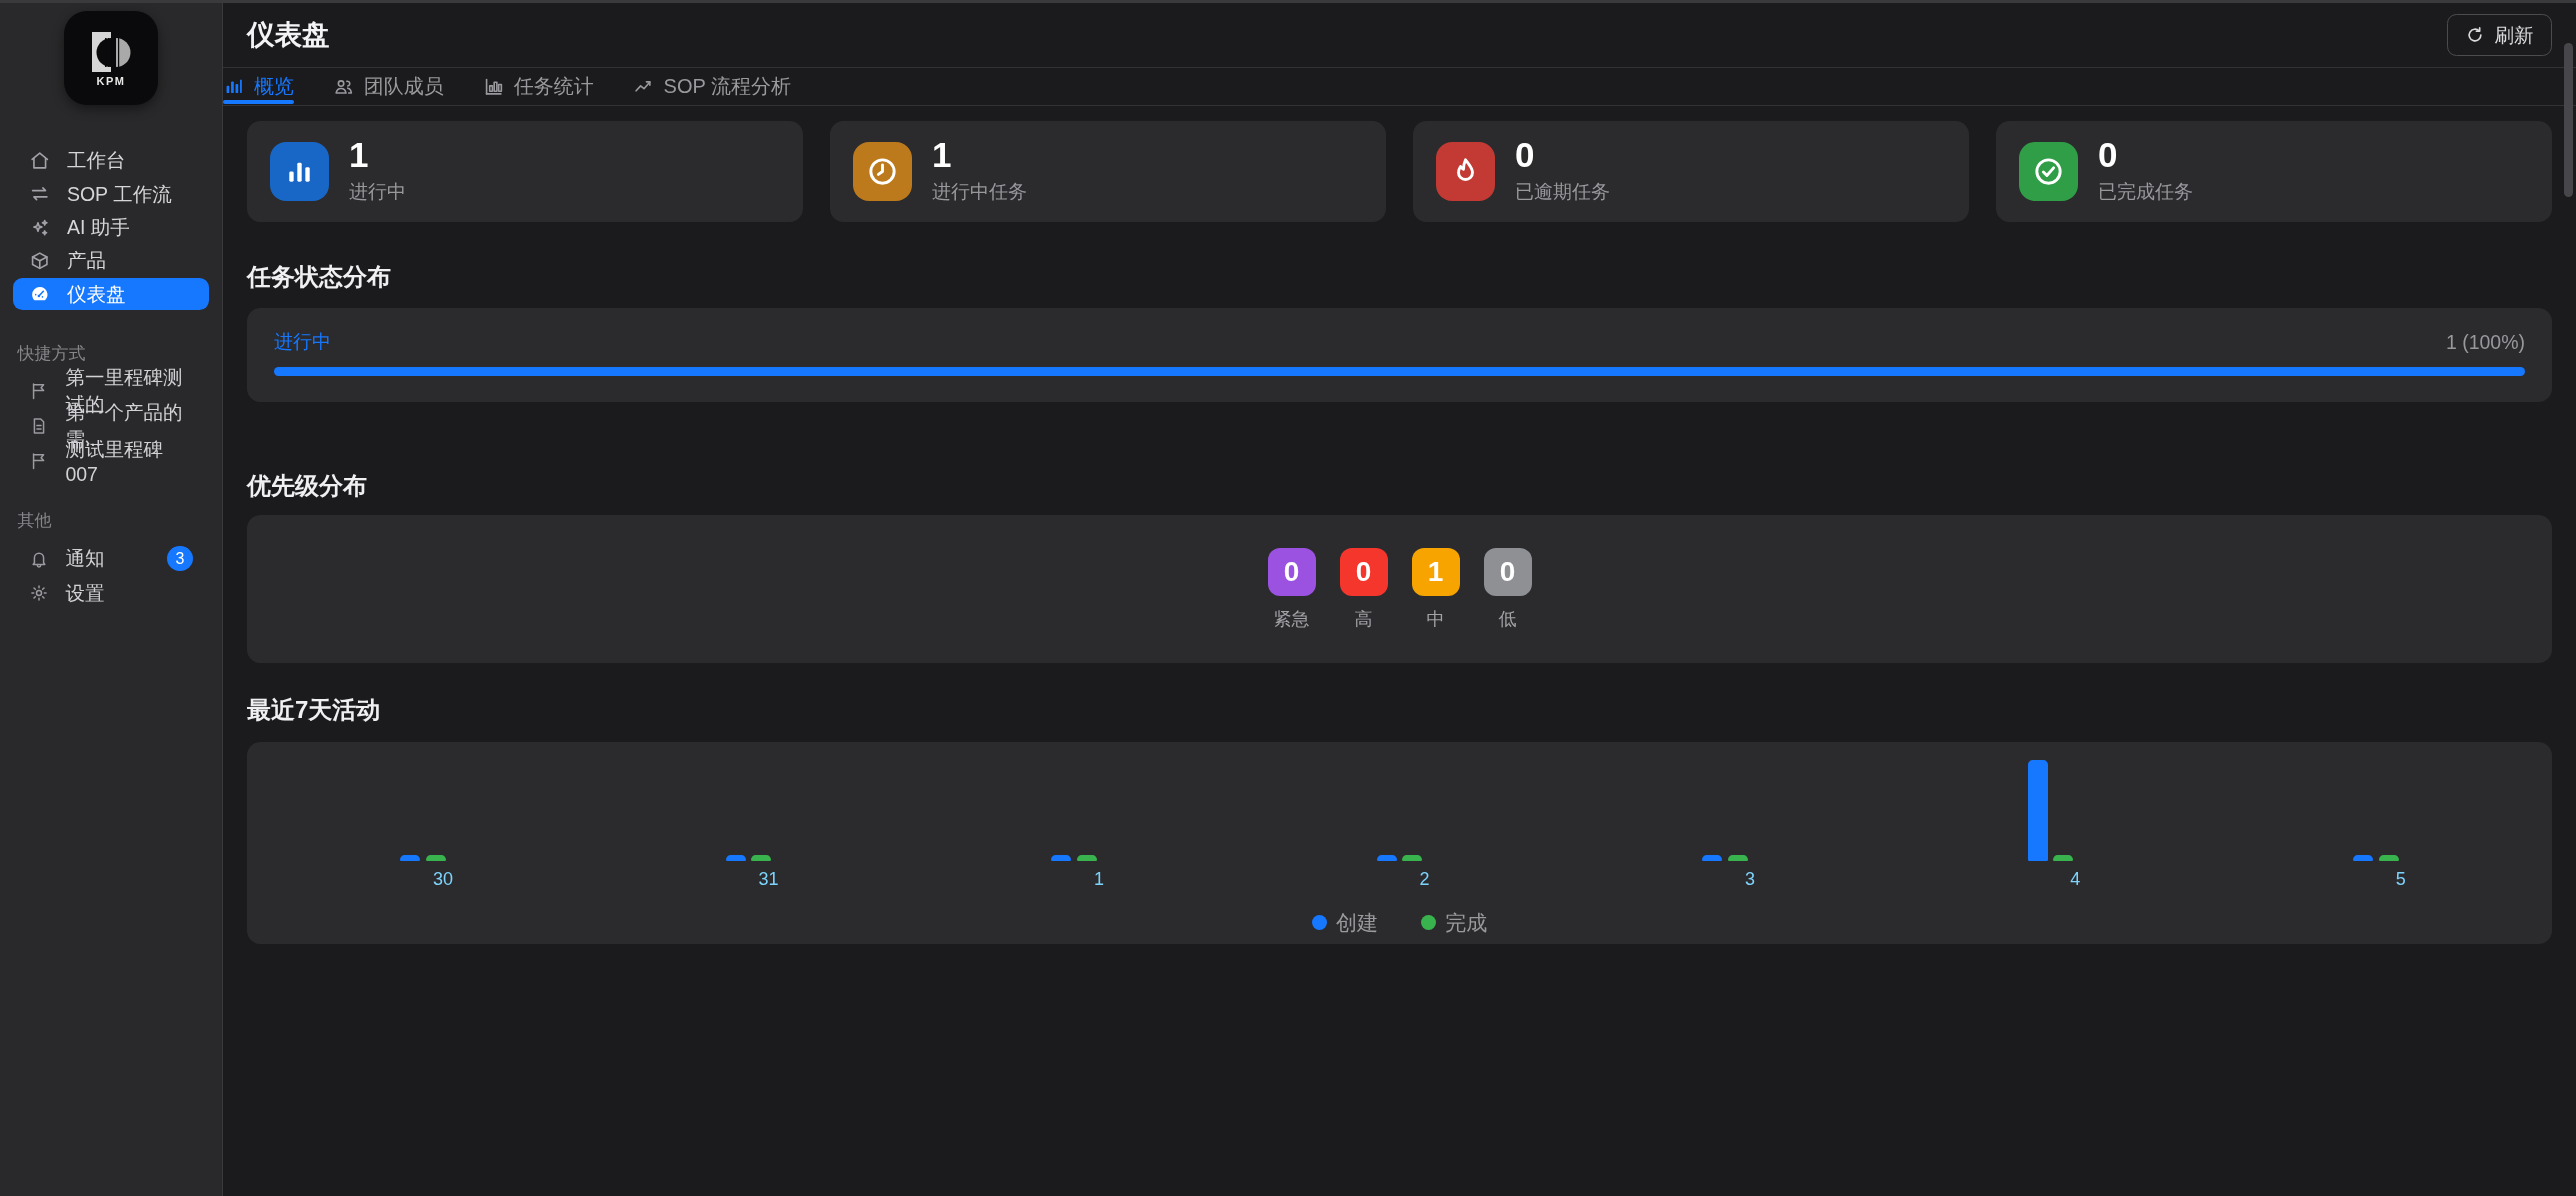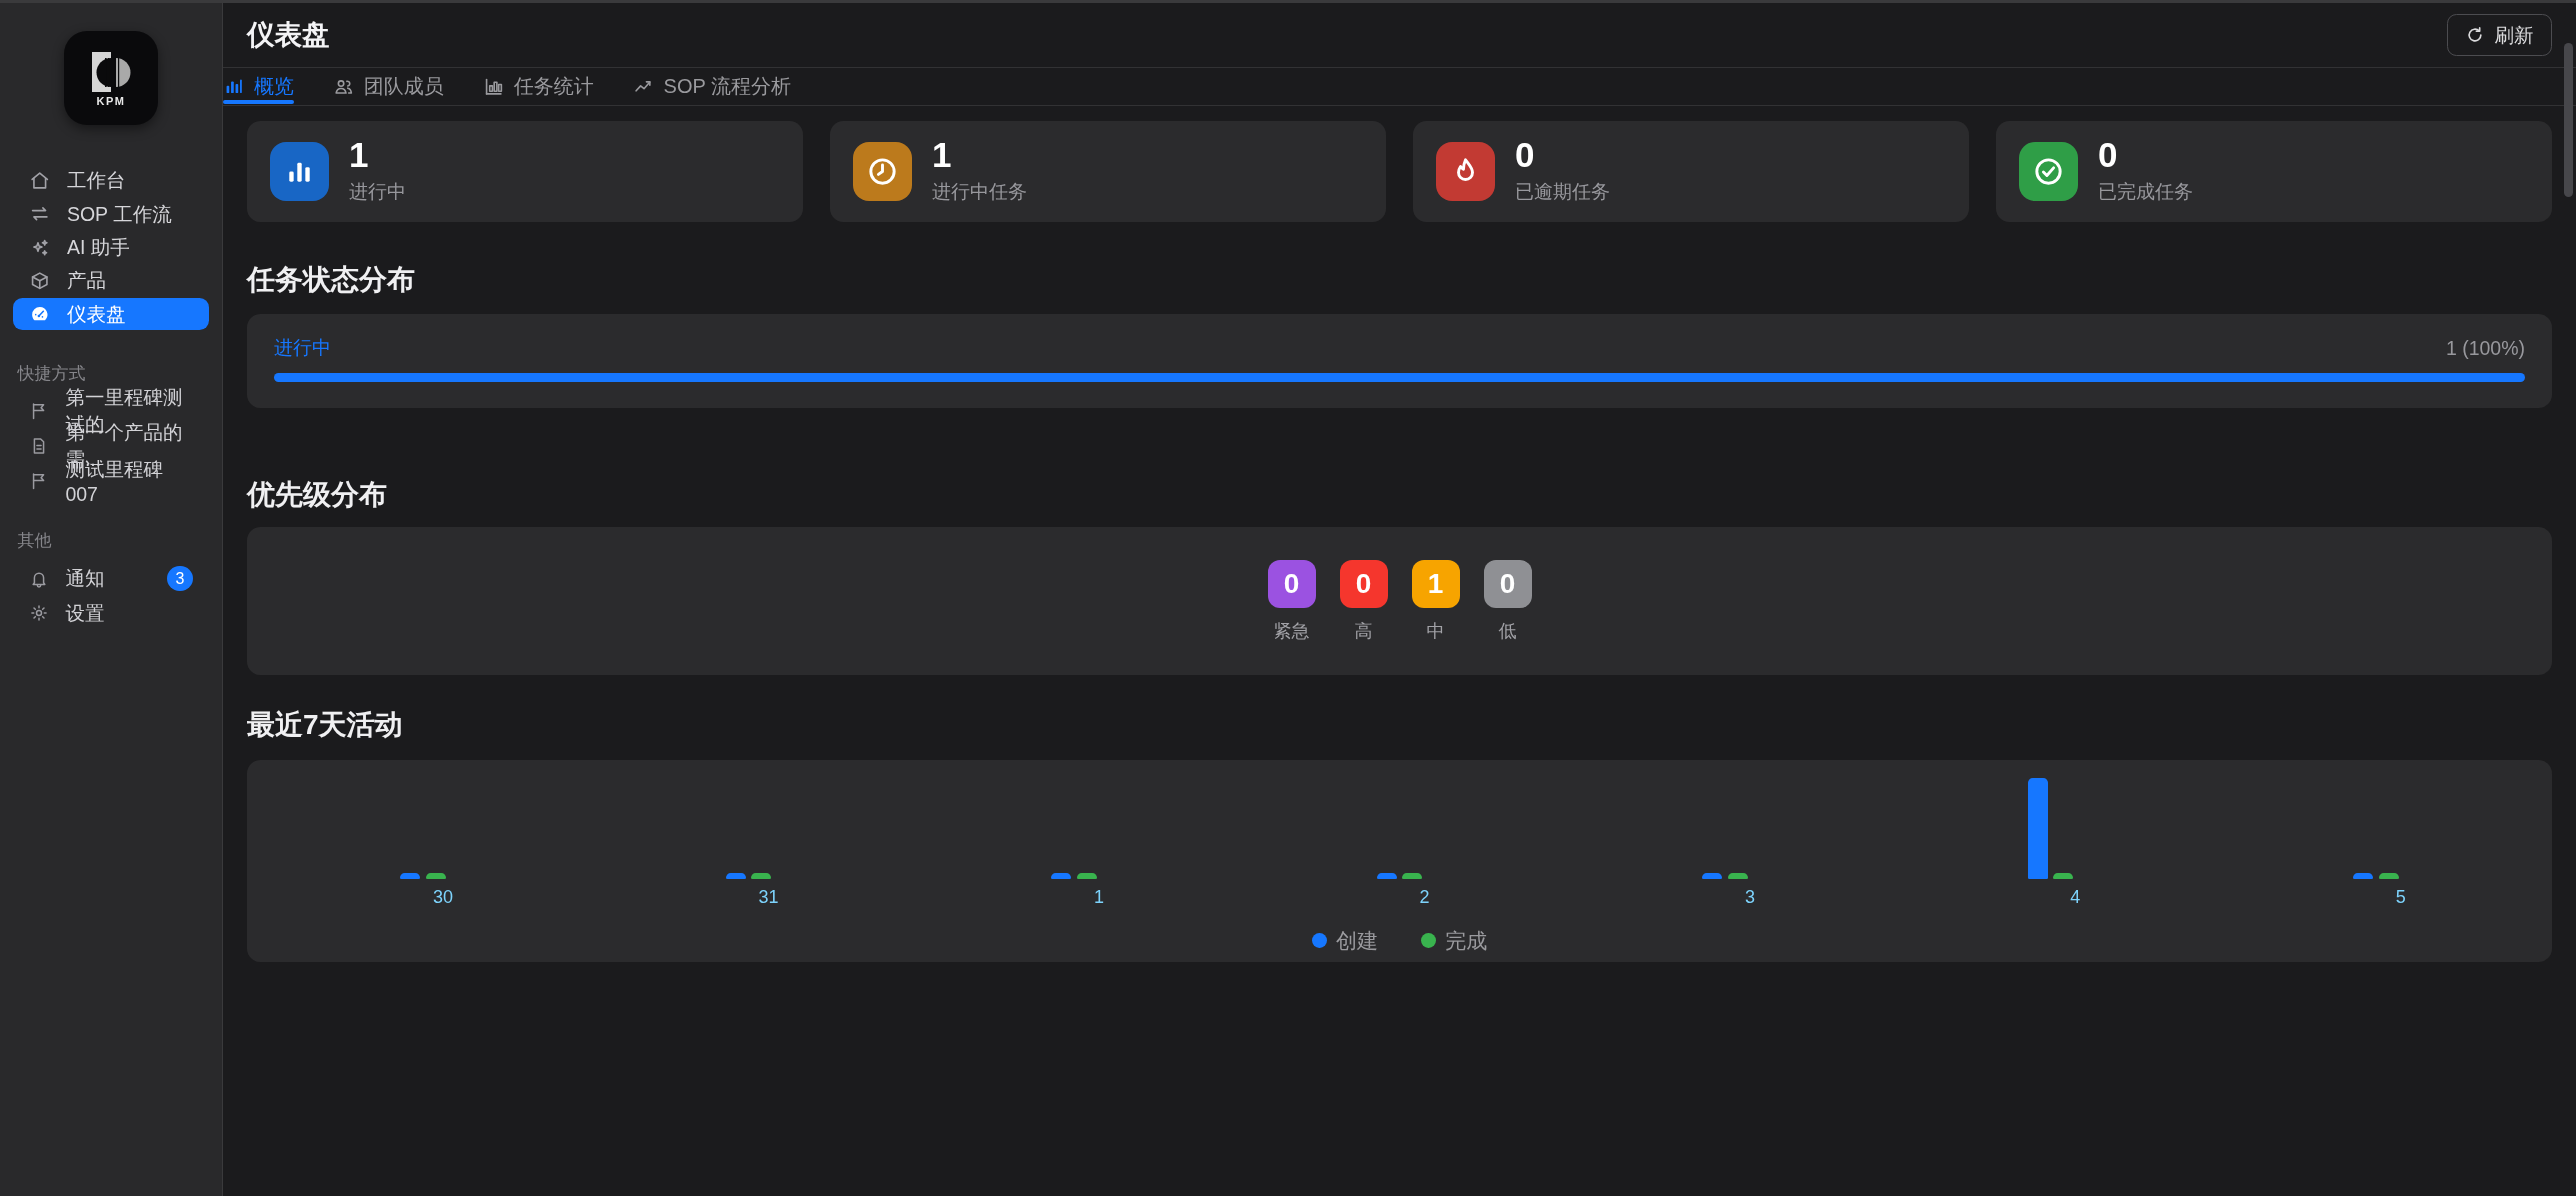--- a/index.html
+++ b/index.html
@@ -3,21 +3,21 @@
 <meta charset="utf-8">
 <style>
   * { margin:0; padding:0; box-sizing:border-box; }
   html,body { background:#111; }
   body { font-family:"Liberation Sans","DejaVu Sans",sans-serif; }
   .page { position:relative; width:2576px; height:1197px; background:#1b1b1d;
           border-top:3.4px solid #3a3a3c; display:flex; overflow:hidden; color:#f0f0f2; }
 
   
   .sidebar { width:223px; background:#29292b; border-right:0.7px solid #3a3a3c;
-             flex:0 0 223px; padding-top:28px; display:flex; flex-direction:column; }
+             flex:0 0 223px; padding-top:8px; display:flex; flex-direction:column; }
   .logo-wrap { display:flex; justify-content:center; margin-bottom:39px; }
   .logo { width:94px; height:94px; border-radius:23px; background:#0a0a0c;
           box-shadow:0 4px 12px rgba(0,0,0,.45); display:flex; flex-direction:column;
           align-items:center; justify-content:center; }
   .logo svg { width:64px; height:64px; }
   .nav { display:flex; flex-direction:column; }
   .nav-item { height:32px; margin:0.7px 13.4px; padding:0 16px; border-radius:9.4px;
               display:flex; align-items:center; gap:16px; font-size:19.5px; color:#d6d6da; cursor:pointer; }
   .nav-item svg { width:21.5px; height:21.5px; stroke:#a2a2a8; stroke-width:1.8; fill:none;
                   stroke-linecap:round; stroke-linejoin:round; flex:0 0 21.5px; }
@@ -60,21 +60,21 @@
   .stat-card { flex:1; height:101px; background:#2b2b2d; border-radius:13.4px; display:flex;
                align-items:center; padding:0 23px; gap:20px; }
   .stat-icon { width:59px; height:59px; border-radius:16px; display:flex; align-items:center;
                justify-content:center; flex:0 0 59px; }
   .stat-icon svg { width:35px; height:35px; stroke:#fff; stroke-width:2; fill:none;
                    stroke-linecap:round; stroke-linejoin:round; }
   .stat-text { display:flex; flex-direction:column; }
   .stat-value { font-size:35px; font-weight:bold; line-height:1.05; color:#fff; }
   .stat-label { font-size:19px; color:#98989d; margin-top:5.4px; }
 
-  .section-title { font-size:28px; font-weight:bold; color:#f0f0f2; }
+  .section-title { font-size:24px; font-weight:bold; color:#f0f0f2; }
   .t-status { margin-top:39px; margin-bottom:14.8px; }
   .t-priority { margin-top:68px; margin-bottom:13.4px; }
   .t-activity { margin-top:31px; margin-bottom:16px; }
 
   
   .status-card { background:#2b2b2d; border-radius:13.4px; padding:21.5px 27px 25.5px 27px; }
   .status-row-top { display:flex; justify-content:space-between; align-items:center; }
   .status-label { font-size:19px; color:#1677ff; }
   .status-value { font-size:19.5px; color:#98989d; }
   .status-bar { margin-top:12px; height:9.4px; border-radius:4.7px; background:#1677ff; }

